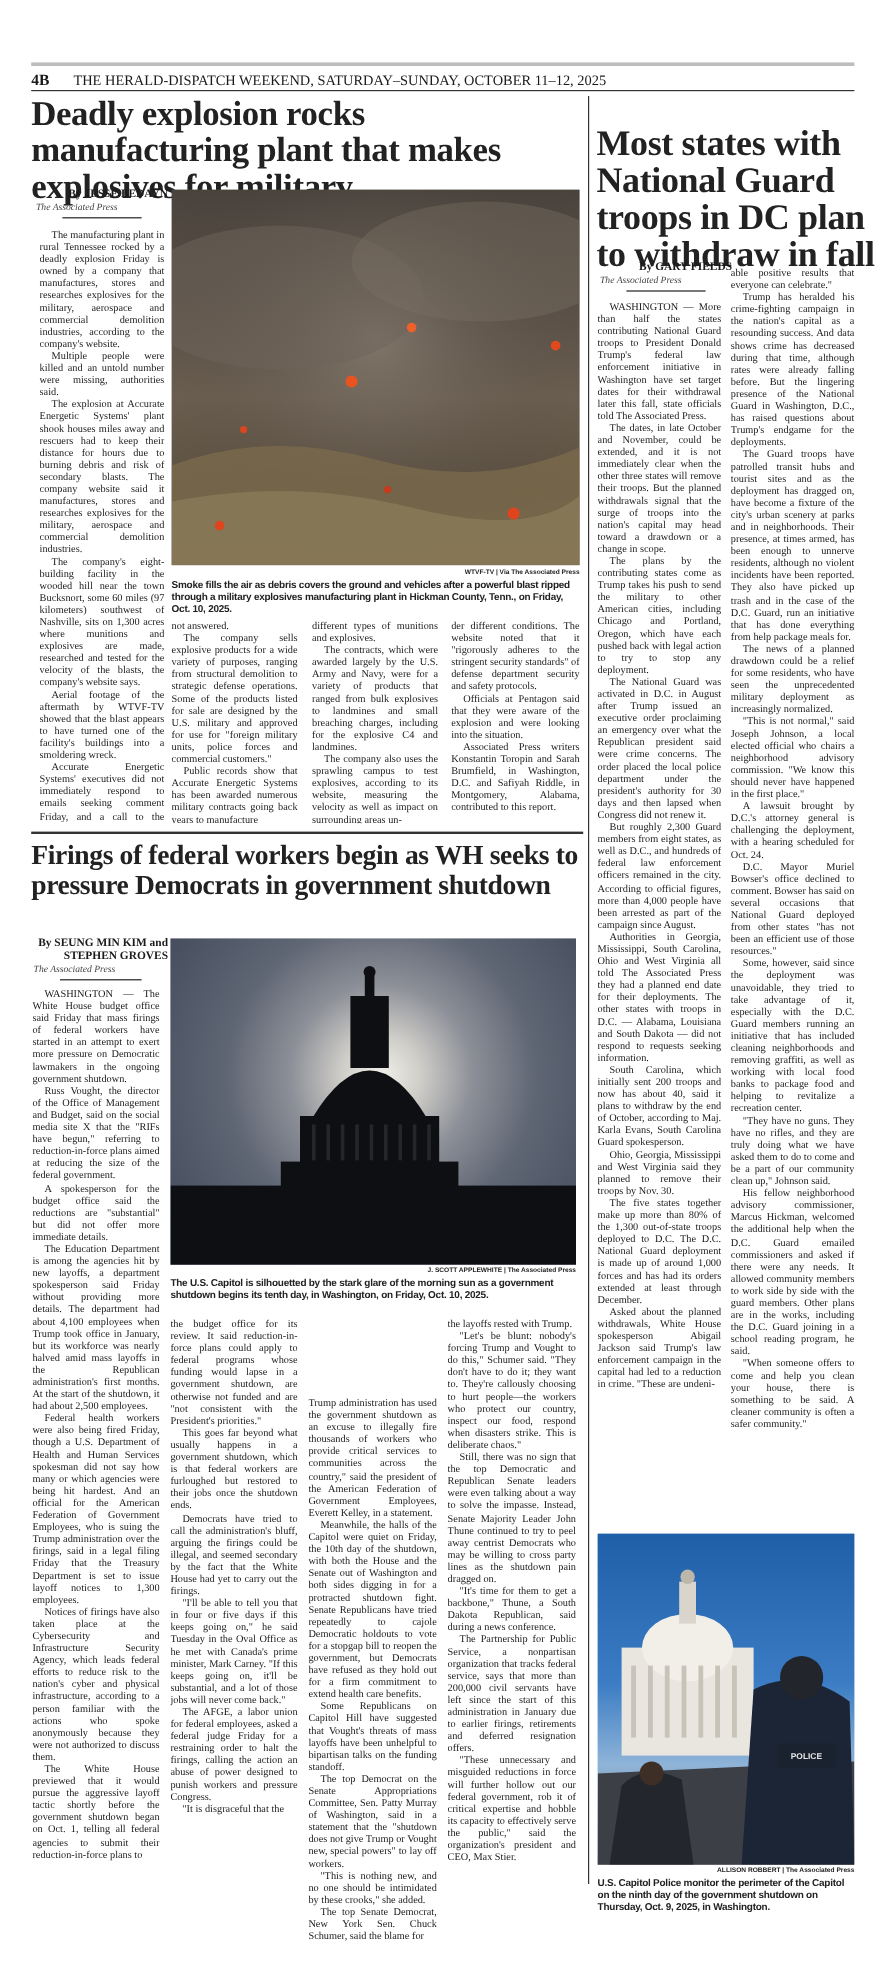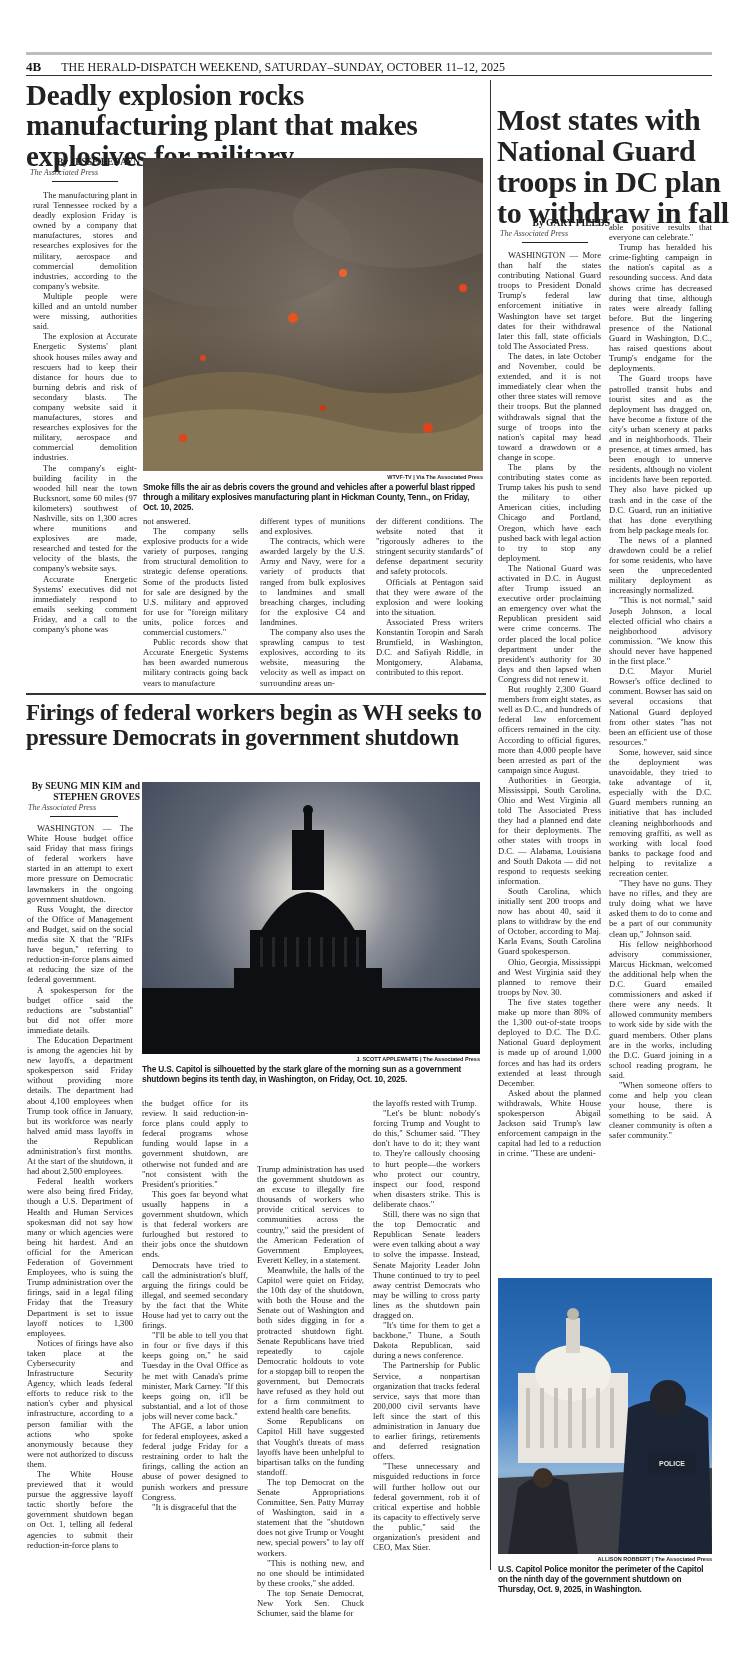--- a/index.html
+++ b/index.html
@@ -33,20 +33,21 @@
   <div class="byline">By JESSE BEDAYN</div>
   <div class="agency">The Associated Press</div>
   <div class="rule-short"></div>
 </div>
 
 <div class="abs col" style="left:33px;top:190px;width:104px;height:495px;">
   <p>The manufacturing plant in rural Tennessee rocked by a deadly explosion Friday is owned by a company that manufactures, stores and researches explosives for the military, aerospace and commercial demolition industries, according to the company's website.</p>
   <p>Multiple people were killed and an untold number were missing, authorities said.</p>
   <p>The explosion at Accurate Energetic Systems' plant shook houses miles away and rescuers had to keep their distance for hours due to burning debris and risk of secondary blasts. The company website said it manufactures, stores and researches explosives for the military, aerospace and commercial demolition industries.</p>
   <p>The company's eight-building facility in the wooded hill near the town Bucksnort, some 60 miles (97 kilometers) southwest of Nashville, sits on 1,300 acres where munitions and explosives are made, researched and tested for the velocity of the blasts, the company's website says.</p>
+  <p>Aerial footage of the aftermath by WTVF-TV showed that the blast appears to have turned one of the facility's buildings into a smoldering wreck.</p>
   <p>Accurate Energetic Systems' executives did not immediately respond to emails seeking comment Friday, and a call to the company's phone was</p>
 </div>
 
 <div class="abs photo" style="left:143px;top:158px;width:340px;height:313px;background:linear-gradient(180deg,#4a433d 0%,#5a5047 30%,#6e6152 55%,#5b5040 80%,#6b5c48 100%);">
   <svg width="340" height="313" viewBox="0 0 340 313">
     <defs>
       <radialGradient id="sm1" cx="50%" cy="40%" r="60%">
           <stop offset="0" stop-color="#8c8276" stop-opacity=".7"></stop>
           <stop offset="1" stop-color="#3c3630" stop-opacity="0"></stop>
         </radialGradient>
@@ -106,20 +107,21 @@
   <p>Ohio, Georgia, Mississippi and West Virginia said they planned to remove their troops by Nov. 30.</p>
   <p>The five states together make up more than 80% of the 1,300 out-of-state troops deployed to D.C. The D.C. National Guard deployment is made up of around 1,000 forces and has had its orders extended at least through December.</p>
   <p>Asked about the planned withdrawals, White House spokesperson Abigail Jackson said Trump's law enforcement campaign in the capital had led to a reduction in crime. "These are undeni-</p>
 </div>
 <div class="abs col" style="left:609px;top:222px;width:103px;height:1033px;">
   <p style="text-indent:0">able positive results that everyone can celebrate."</p>
   <p>Trump has heralded his crime-fighting campaign in the nation's capital as a resounding success. And data shows crime has decreased during that time, although rates were already falling before. But the lingering presence of the National Guard in Washington, D.C., has raised questions about Trump's endgame for the deployments.</p>
   <p>The Guard troops have patrolled transit hubs and tourist sites and as the deployment has dragged on, have become a fixture of the city's urban scenery at parks and in neighborhoods. Their presence, at times armed, has been enough to unnerve residents, although no violent incidents have been reported. They also have picked up trash and in the case of the D.C. Guard, run an initiative that has done everything from help package meals for.</p>
   <p>The news of a planned drawdown could be a relief for some residents, who have seen the unprecedented military deployment as increasingly normalized.</p>
   <p>"This is not normal," said Joseph Johnson, a local elected official who chairs a neighborhood advisory commission. "We know this should never have happened in the first place."</p>
+  <p>A lawsuit brought by D.C.'s attorney general is challenging the deployment, with a hearing scheduled for Oct. 24.</p>
   <p>D.C. Mayor Muriel Bowser's office declined to comment. Bowser has said on several occasions that National Guard deployed from other states "has not been an efficient use of those resources."</p>
   <p>Some, however, said since the deployment was unavoidable, they tried to take advantage of it, especially with the D.C. Guard members running an initiative that has included cleaning neighborhoods and removing graffiti, as well as working with local food banks to package food and helping to revitalize a recreation center.</p>
   <p>"They have no guns. They have no rifles, and they are truly doing what we have asked them to do to come and be a part of our community clean up," Johnson said.</p>
   <p>His fellow neighborhood advisory commissioner, Marcus Hickman, welcomed the additional help when the D.C. Guard emailed commissioners and asked if there were any needs. It allowed community members to work side by side with the guard members. Other plans are in the works, including the D.C. Guard joining in a school reading program, he said.</p>
   <p>"When someone offers to come and help you clean your house, there is something to be said. A cleaner community is often a safer community."</p>
 </div>
 
 <div class="abs photo" style="left:498px;top:1278px;width:214px;height:276px;background:linear-gradient(180deg,#1f5fa8 0%,#3b7cc4 45%,#8fb4d8 70%,#5a5e66 100%);">
   <svg width="214" height="276" viewBox="0 0 214 276">
     <rect x="20" y="95" width="110" height="90" fill="#e9e6df"></rect>

